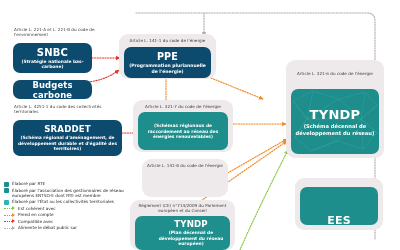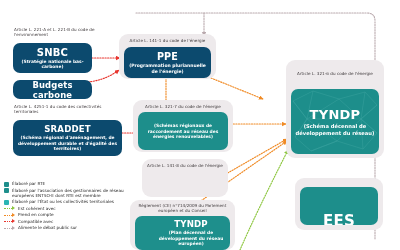--- a/index.html
+++ b/index.html
@@ -165,21 +165,21 @@
         <path d="M16,30 L48,10 M16,30 L46,52 M70,30 L48,10 M70,30 L46,52 M16,30 L70,30
                  M2,12 L16,30 M4,48 L16,30 M86,16 L70,30 M86,44 L70,30 M22,2 L16,30
                  M74,3 L70,30 M20,62 L46,52 M72,60 L70,30"></path>
       </g>
     </svg>
     <div class="ttl" style="font-size:13px;position:relative;">TYNDP</div>
     <div class="sub" style="font-size:5.2px;position:relative;">(Schéma décennal de développement du réseau)</div>
   </div>
 
   <div class="box tl" style="left:300px;top:187px;width:78px;height:38px;">
-    <div class="ttl" style="font-size:15px;margin-top:48px;">EES</div>
+    <div class="ttl" style="font-size:11px;margin-top:48px;">EES</div>
     <div class="sub" style="font-size:4.8px;">(Évaluation environnementale stratégique)</div>
   </div>
 
   <div id="legend">
     <div class="clip">
       <div class="lg-row">
         <span class="sw" style="background:#1d8e8b;"></span>
         <span class="lg-tx">Élaboré par RTE</span>
       </div>
       <div class="lg-row">

